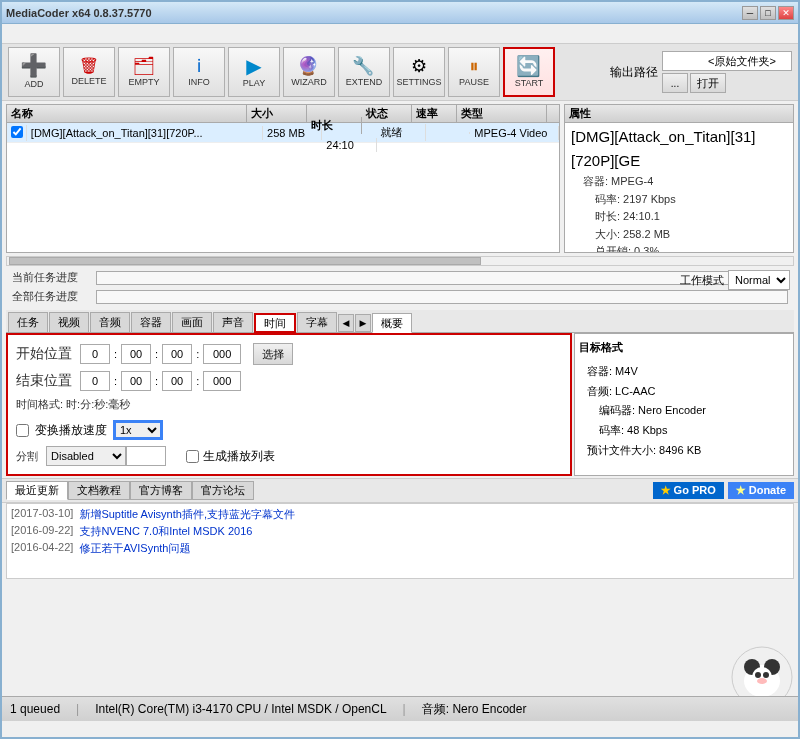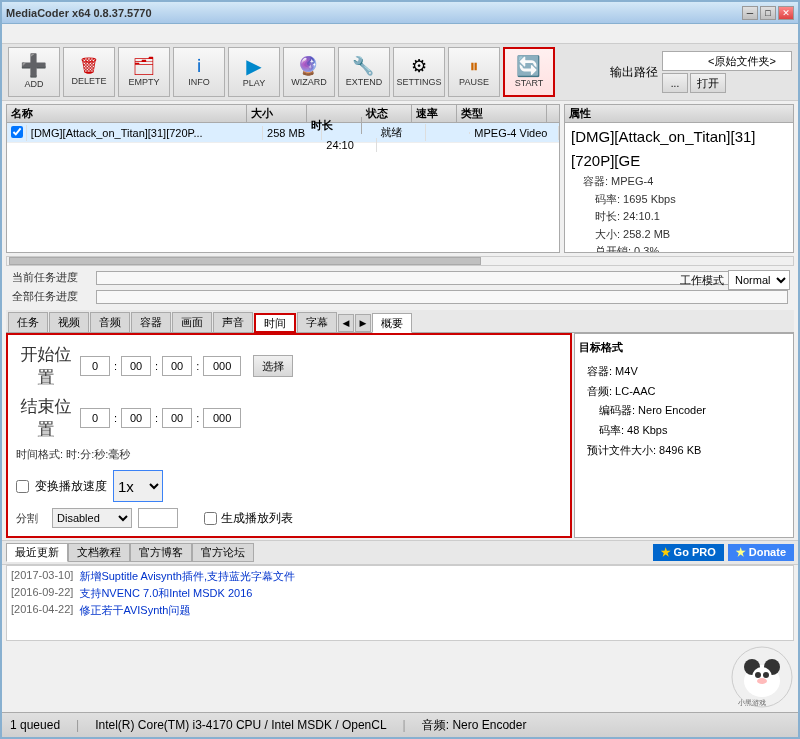--- a/index.html
+++ b/index.html
@@ -238,21 +238,21 @@
       font-size: 11px;
       line-height: 1.8;
     }
 
     .field-row {
       display: flex;
       align-items: center;
       gap: 4px;
       margin-bottom: 6px;
     }
-    .field-label { font-size: 17px; color: #333; width: 60px; text-align: center; }
+    .field-label { font-size: 14px; color: #333; width: 60px; }
     .time-input {
       width: 30px; height: 20px;
       border: 1px solid #aaa;
       text-align: center;
       font-size: 11px;
     }
     .time-sep { font-size: 11px; }
     .time-ms-input {
       width: 38px; height: 20px;
       border: 1px solid #aaa;
@@ -269,28 +269,27 @@
       margin-left: 8px;
     }
     .time-format-label { font-size: 11px; color: #333; }
     .checkbox-row {
       display: flex;
       align-items: center;
       gap: 6px;
       margin-bottom: 6px;
     }
     .speed-select {
-      width: 50px; height: 32px;
-      border: 1px solid #3b82f6;
-      font-size: 15px;
+      width: 50px; height: 20px;
+      border: 3px solid #3b82f6;
+      font-size: 11px;
     }
     .split-row {
       display: flex;
       align-items: center;
-      gap: 6px;
     }
     .split-label { font-size: 11px; color: #333; width: 30px; }
     .split-select {
       width: 80px; height: 20px;
       border: 1px solid #aaa;
       font-size: 11px;
     }
     .split-size-input {
       width: 40px; height: 20px;
       border: 1px solid #aaa;
@@ -346,21 +345,21 @@
       color: #333;
       padding: 1px 0;
       display: flex;
       gap: 6px;
     }
     .news-date { color: #666; white-space: nowrap; }
     .news-text { color: #0033cc; cursor: pointer; }
 
     .status-bar {
       position: absolute;
-      bottom: 0;
+      bottom: 16px;
       left: 0;
       right: 0;
       height: 22px;
       background: linear-gradient(to bottom, #e0e0e0, #d0d0d0);
       border-top: 1px solid #aaa;
       display: flex;
       align-items: center;
       padding: 12px 8px;
       gap: 16px;
     }
@@ -487,21 +486,21 @@
       </div>
     </div>
 
     <div class="properties-panel">
       <div class="properties-header">
         <span>属性</span>
       </div>
       <div class="properties-content">
         <div class="prop-item" style="font-size:15px;">[DMG][Attack_on_Titan][31][720P][GE</div>
         <div class="prop-child">容器: MPEG-4</div>
-        <div class="prop-child" style="padding-left:28px;">码率: 1695 Kbps</div>
+        <div class="prop-child" style="padding-left:28px;">码率: 2197 Kbps</div>
         <div class="prop-child" style="padding-left:28px;">时长: 24:10.1</div>
         <div class="prop-child" style="padding-left:28px;">大小: 258.2 MB</div>
         <div class="prop-child" style="padding-left:28px;">总开销: 0.3%</div>
         <div class="prop-child">视频 (0): AVC</div>
         <div class="prop-child" style="padding-left:28px;">编码器: avc1</div>
 
       </div>
     </div>
   </div>
 

